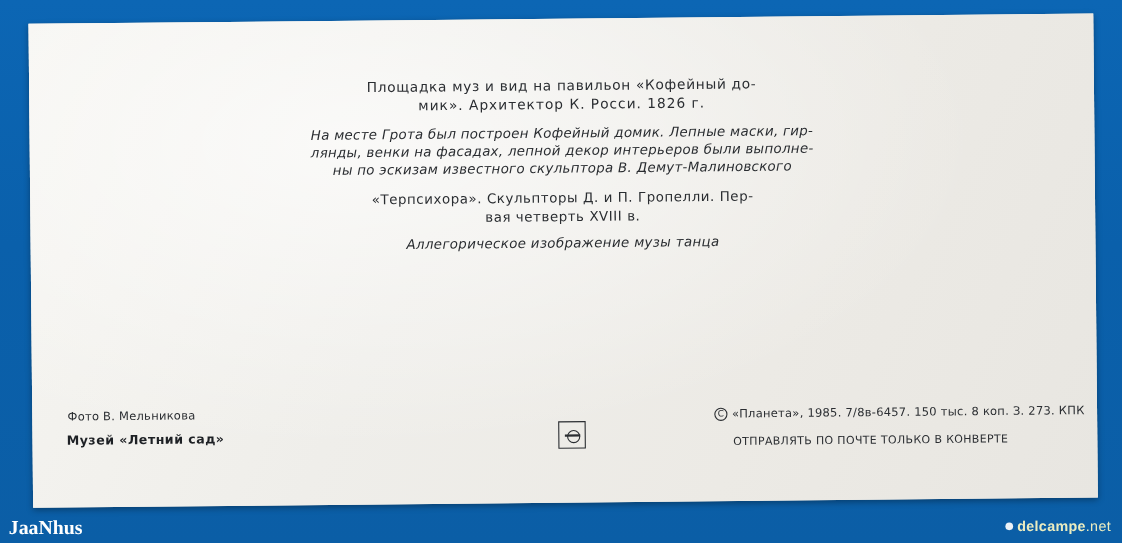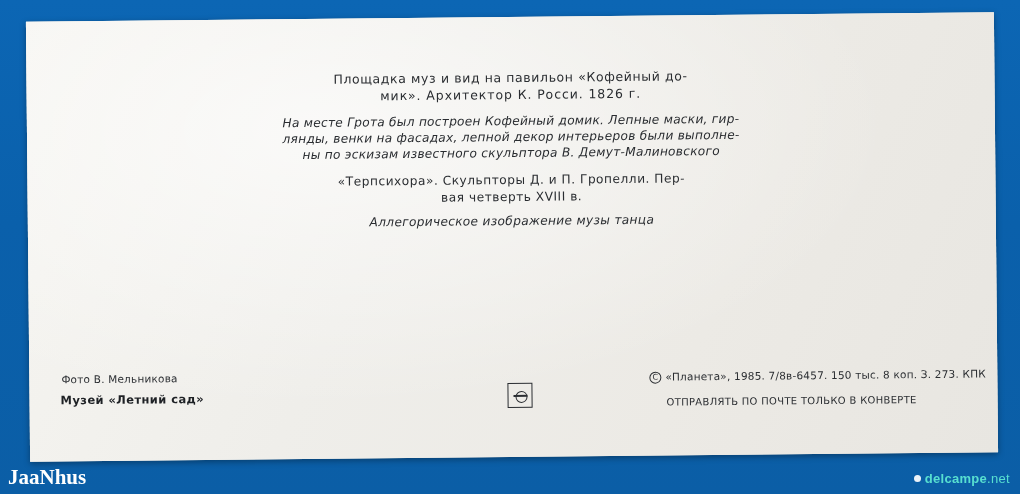--- a/index.html
+++ b/index.html
@@ -177,33 +177,33 @@
     color: #2b2e32;
     white-space: nowrap;
   }
 
   
   .watermark {
     position: absolute;
     left: 8px;
     bottom: 4px;
     font-family: "Liberation Serif", serif;
-    font-size: 21px;
+    font-size: 18px;
     font-weight: bold;
     color: #ffffff;
     letter-spacing: 0px;
   }
   
   .delcampe {
     position: absolute;
     right: 10px;
     bottom: 8px;
     font-family: "Liberation Sans", sans-serif;
     font-size: 13px;
-    color: #5eead4;
+    color: #fef9c3;
     opacity: 0.92;
     letter-spacing: 0.3px;
   }
   .delcampe .dot {
     display: inline-block;
     width: 7px;
     height: 7px;
     background: #ffffff;
     border-radius: 50%;
     margin-right: 4px;

